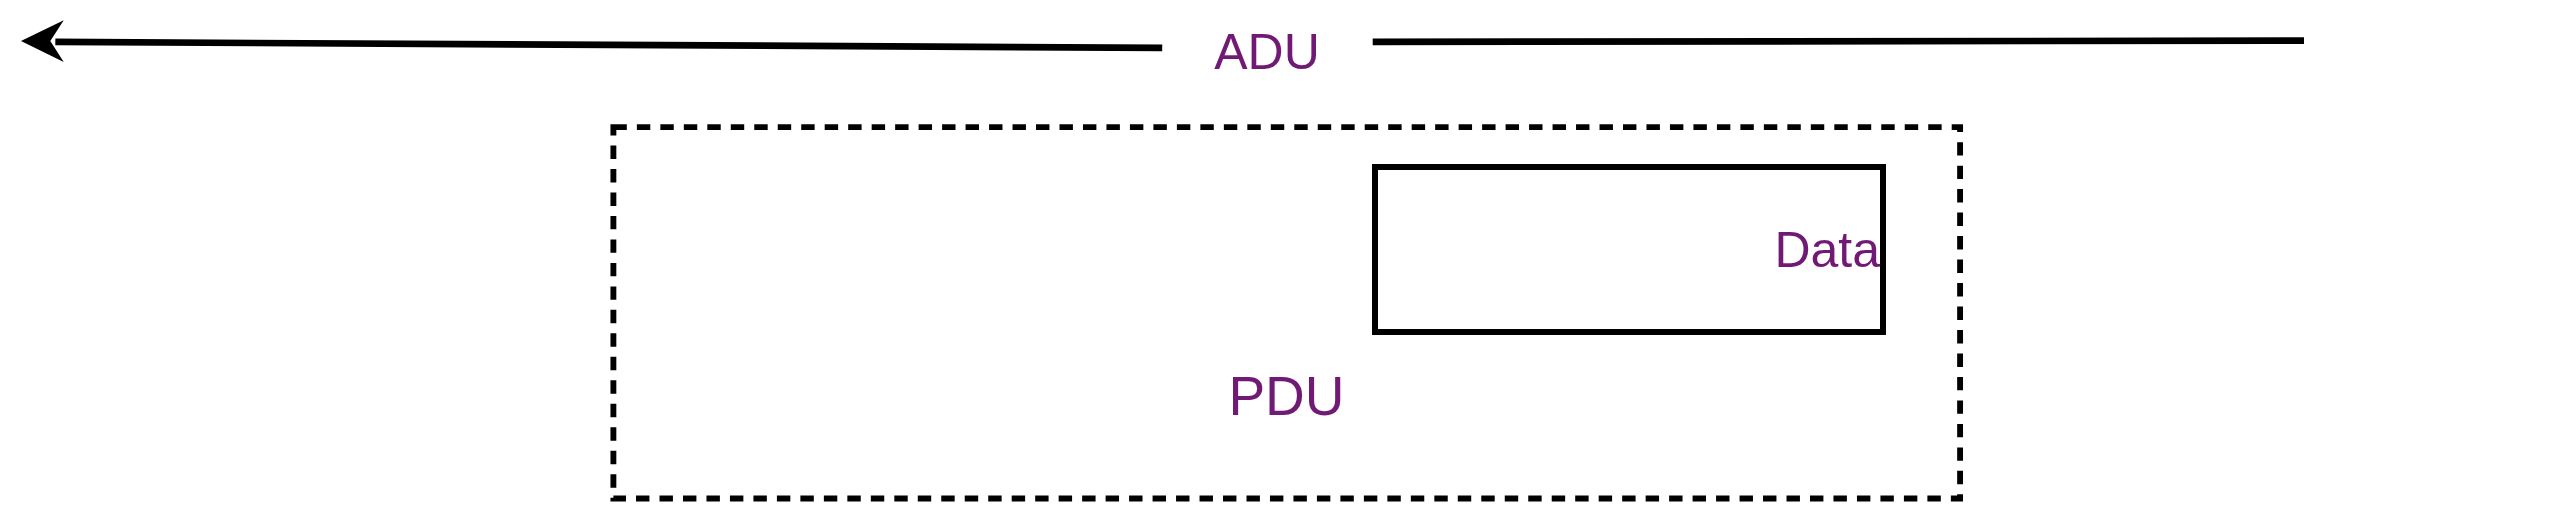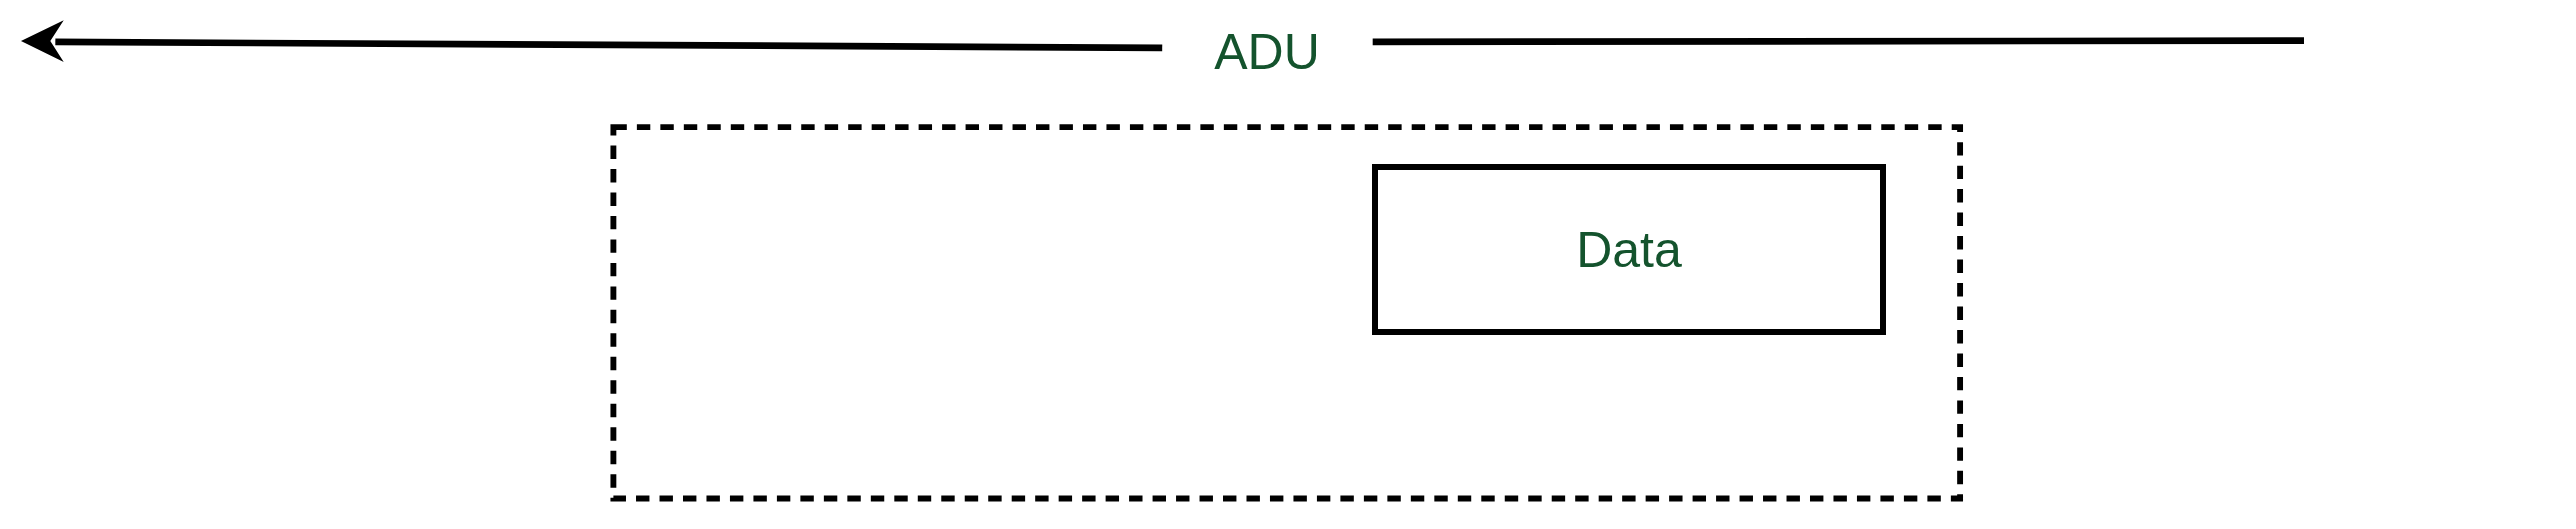--- a/index.html
+++ b/index.html
@@ -5,21 +5,21 @@
   html, body {
     margin: 0;
     padding: 0;
     background: #ffffff;
   }
   .canvas {
     position: relative;
     width: 2304px;
     height: 530px;
     background: #ffffff;
-    color: #14532d;
+    color: #701a75;
     font-family: "Liberation Sans", sans-serif;
     overflow: hidden;
   }
   .layer {
     position: absolute;
     left: 0;
     top: 0;
     width: 2576px;
     height: 530px;
   }
@@ -31,21 +31,21 @@
     border: 6.7px solid #000000;
     background: #ffffff;
     display: flex;
     align-items: center;
     justify-content: center;
     font-size: 50px;
     white-space: nowrap;
   }
   .box-additional-address { left: 21px;   width: 512px; }
   .box-function-code      { left: 694px;  width: 514px; }
-  .box-data               { left: 1372px; width: 514px; }
+  .box-data               { left: 1372px; width: 514px; justify-content: flex-end; }
   .box-error-checking     { left: 2046px; width: 517px; }
   .adu-label {
     position: absolute;
     left: 1183px;
     top: 25px;
     width: 168px;
     text-align: center;
     font-size: 50px;
     line-height: 55px;
     white-space: nowrap;
@@ -78,15 +78,16 @@
 
   <div class="adu-label">ADU</div>
 
 
 
   <div class="field-box box-data">
     <span>Data</span>
   </div>
 
 
+  <div class="pdu-label">PDU</div>
 
 </div>
 
 
 </body></html>

